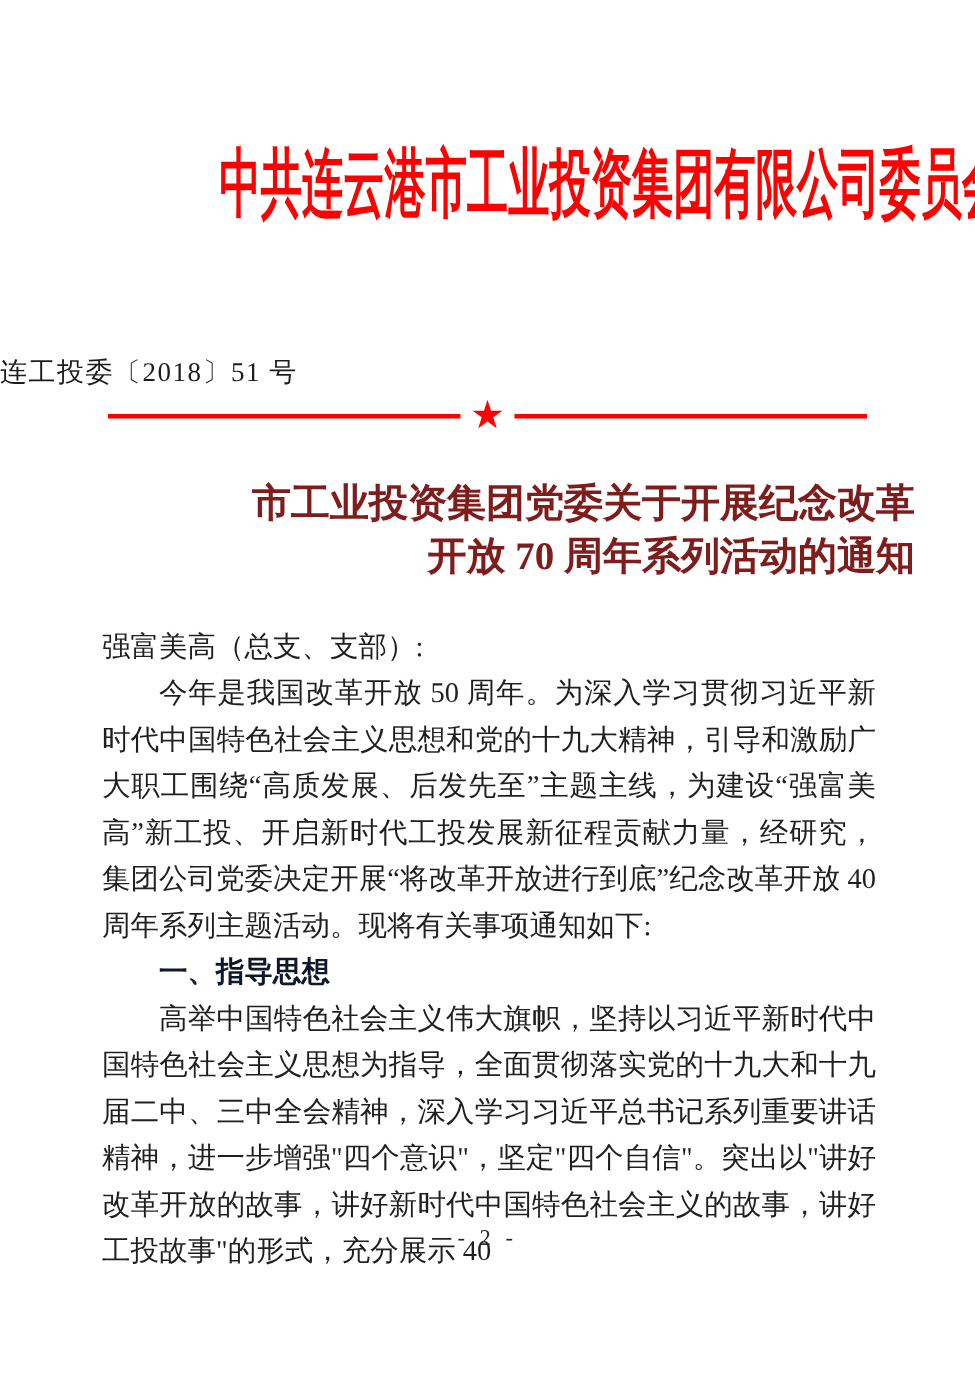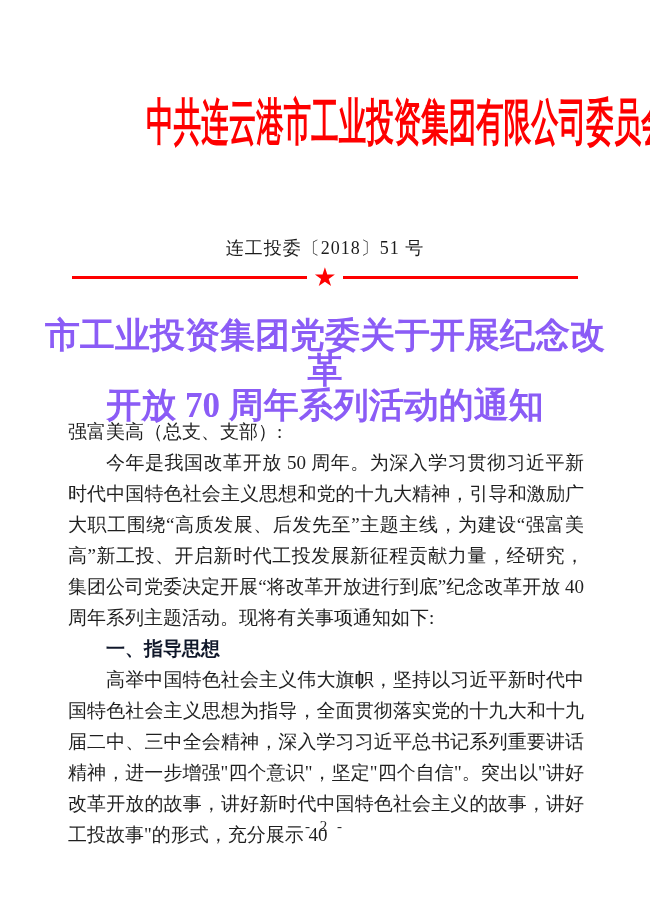--- a/index.html
+++ b/index.html
@@ -27,21 +27,20 @@
     letter-spacing: 0;
     transform: scaleX(0.55);
     transform-origin: 50% 50%;
     font-family: "Liberation Sans", "DejaVu Sans", sans-serif;
   }
   .doc-number {
     position: absolute;
     top: 236px;
     left: 0;
     right: 0;
-    text-align: center;
     font-size: 18px;
     color: #1c1c1c;
     letter-spacing: 1px;
   }
   .divider {
     position: absolute;
     top: 266px;
     left: 72px;
     right: 72px;
     height: 22px;
@@ -58,25 +57,25 @@
     font-size: 26px;
     line-height: 22px;
     padding: 0 6px;
     font-family: "DejaVu Sans", sans-serif;
   }
   .doc-title {
     position: absolute;
     top: 318px;
     left: 40px;
     right: 40px;
-    text-align: center;
-    font-size: 35px;
+    text-align: right;
+    font-size: 26px;
     font-weight: bold;
     line-height: 35px;
-    color: #8b5cf6;
+    color: #7f1d1d;
   }
   .doc-body {
     position: absolute;
     top: 416px;
     left: 68px;
     right: 66px;
     font-size: 19px;
     line-height: 31px;
     color: #1f1f1f;
     text-align: justify;

